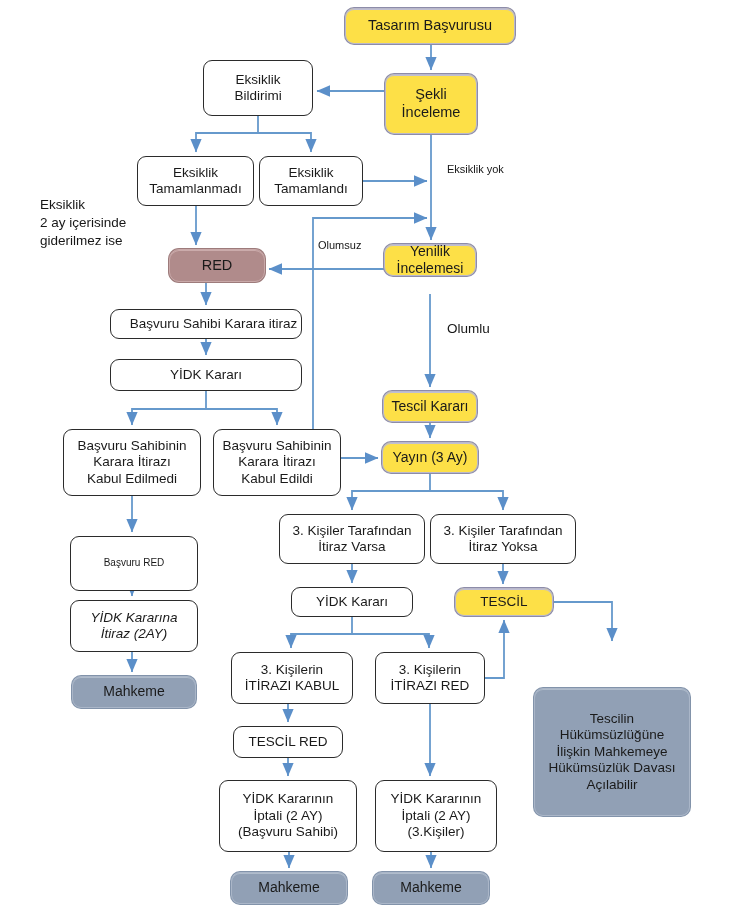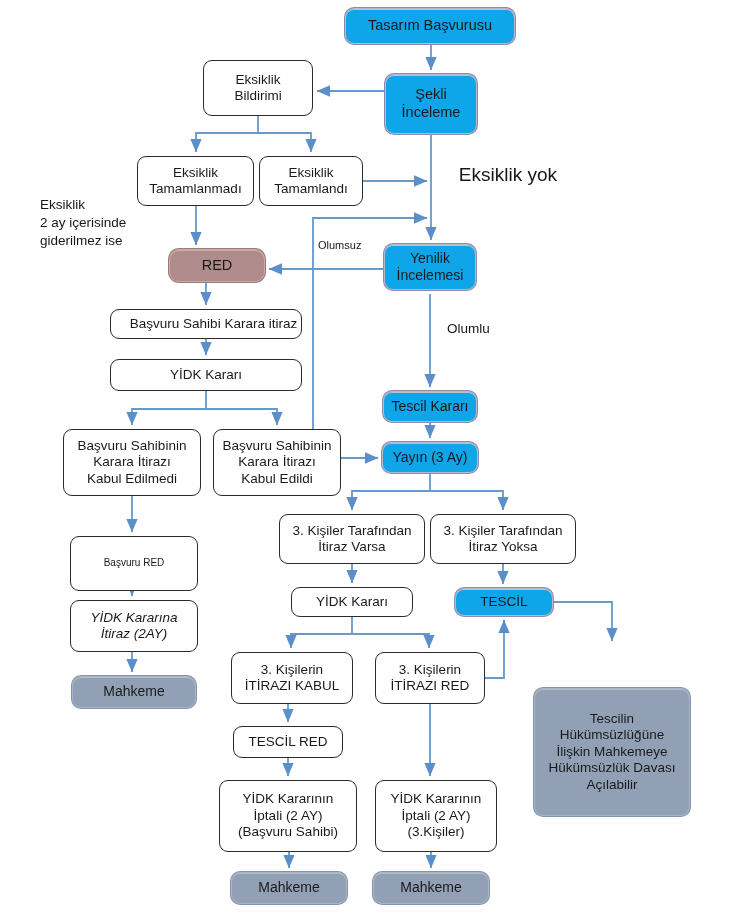--- a/index.html
+++ b/index.html
@@ -5,21 +5,21 @@
   html,body{margin:0;padding:0;background:#ffffff;}
   body{width:736px;height:918px;overflow:hidden;
        font-family:"Liberation Sans","DejaVu Sans",sans-serif;}
   #stage{position:relative;width:736px;height:918px;background:#fff;}
   svg#wires{position:absolute;left:0;top:0;width:736px;height:918px;}
   .node{position:absolute;box-sizing:border-box;display:flex;align-items:center;
         justify-content:center;text-align:center;border-radius:9px;
         color:#1a1a1a;line-height:1.22;}
   .node .tx{display:block;width:100%;padding:0 3px;white-space:pre-line;}
   .plain{background:#ffffff;border:1.4px solid #2b2b2b;}
-  .fill-purple{background:#0ea5e9;border:1.3px solid #b9b8cc;
+  .fill-purple{background:#fde047;border:1.3px solid #b9b8cc;
       box-shadow:inset 0 1px 0 #c0bfd2, 0 0 0 1px #8d8ca8;}
   .fill-rose{background:#b08b8b;border:1.3px solid #c9a9a9;
       box-shadow:inset 0 1px 0 #cbabab, 0 0 0 1px #9d7b7b;}
   .fill-steel{background:#91a0b5;border:1.3px solid #aab6c8;
       box-shadow:inset 0 1px 0 #b0bccb, 0 0 0 1px #8293aa;}
   .lbl{position:absolute;color:#171717;line-height:1.35;white-space:pre-line;}
 </style>
 </head>
 <body>
 
@@ -110,21 +110,21 @@
         <span class="tx">Eksiklik
 Tamamlanmadı</span>
       </div>
       <div class="node plain" style="left: 259px; top: 156px; width: 104px; height: 50px; font-size: 13.5px;">
         <span class="tx">Eksiklik
 Tamamlandı</span>
       </div>
       <div class="node fill-rose" style="left: 169px; top: 249px; width: 96px; height: 33px; font-size: 14.5px; border-radius: 10px;">
         <span class="tx">RED</span>
       </div>
-      <div class="node fill-purple" style="left: 384px; top: 244px; width: 92px; height: 46px; font-size: 14px;">
+      <div class="node fill-purple" style="left: 384px; top: 244px; width: 92px; height: 32px; font-size: 14px;">
         <span class="tx">Yenilik
 İncelemesi</span>
       </div>
       <div class="node plain" style="left: 110px; top: 309px; width: 192px; height: 30px; font-size: 13.5px; padding-left: 15px;">
         <span class="tx">Başvuru Sahibi Karara itiraz</span>
       </div>
       <div class="node plain" style="left: 110px; top: 359px; width: 192px; height: 32px; font-size: 13.5px;">
         <span class="tx">YİDK Kararı</span>
       </div>
       <div class="node fill-purple" style="left: 383px; top: 391px; width: 94px; height: 31px; font-size: 14px;">
@@ -199,18 +199,18 @@
         <span class="tx">Mahkeme</span>
       </div>
       <div class="node fill-steel" style="left: 373px; top: 872px; width: 116px; height: 32px; font-size: 14px;">
         <span class="tx">Mahkeme</span>
       </div>
     </div>
   <div id="labels">
       <div class="lbl" style="left: 40px; top: 196px; width: 140px; font-size: 13.5px; text-align: left;">Eksiklik
 2 ay içerisinde
 giderilmez ise</div>
-      <div class="lbl" style="left: 447px; top: 162px; width: 110px; font-size: 19px; text-align: right;">Eksiklik yok</div>
+      <div class="lbl" style="left: 447px; top: 162px; width: 110px; font-size: 11px; text-align: left;">Eksiklik yok</div>
       <div class="lbl" style="left: 318px; top: 238px; width: 80px; font-size: 11px; text-align: left;">Olumsuz</div>
       <div class="lbl" style="left: 447px; top: 320px; width: 70px; font-size: 13.5px; text-align: left;">Olumlu</div>
     </div>
 
 </div>
 
 </body></html>

